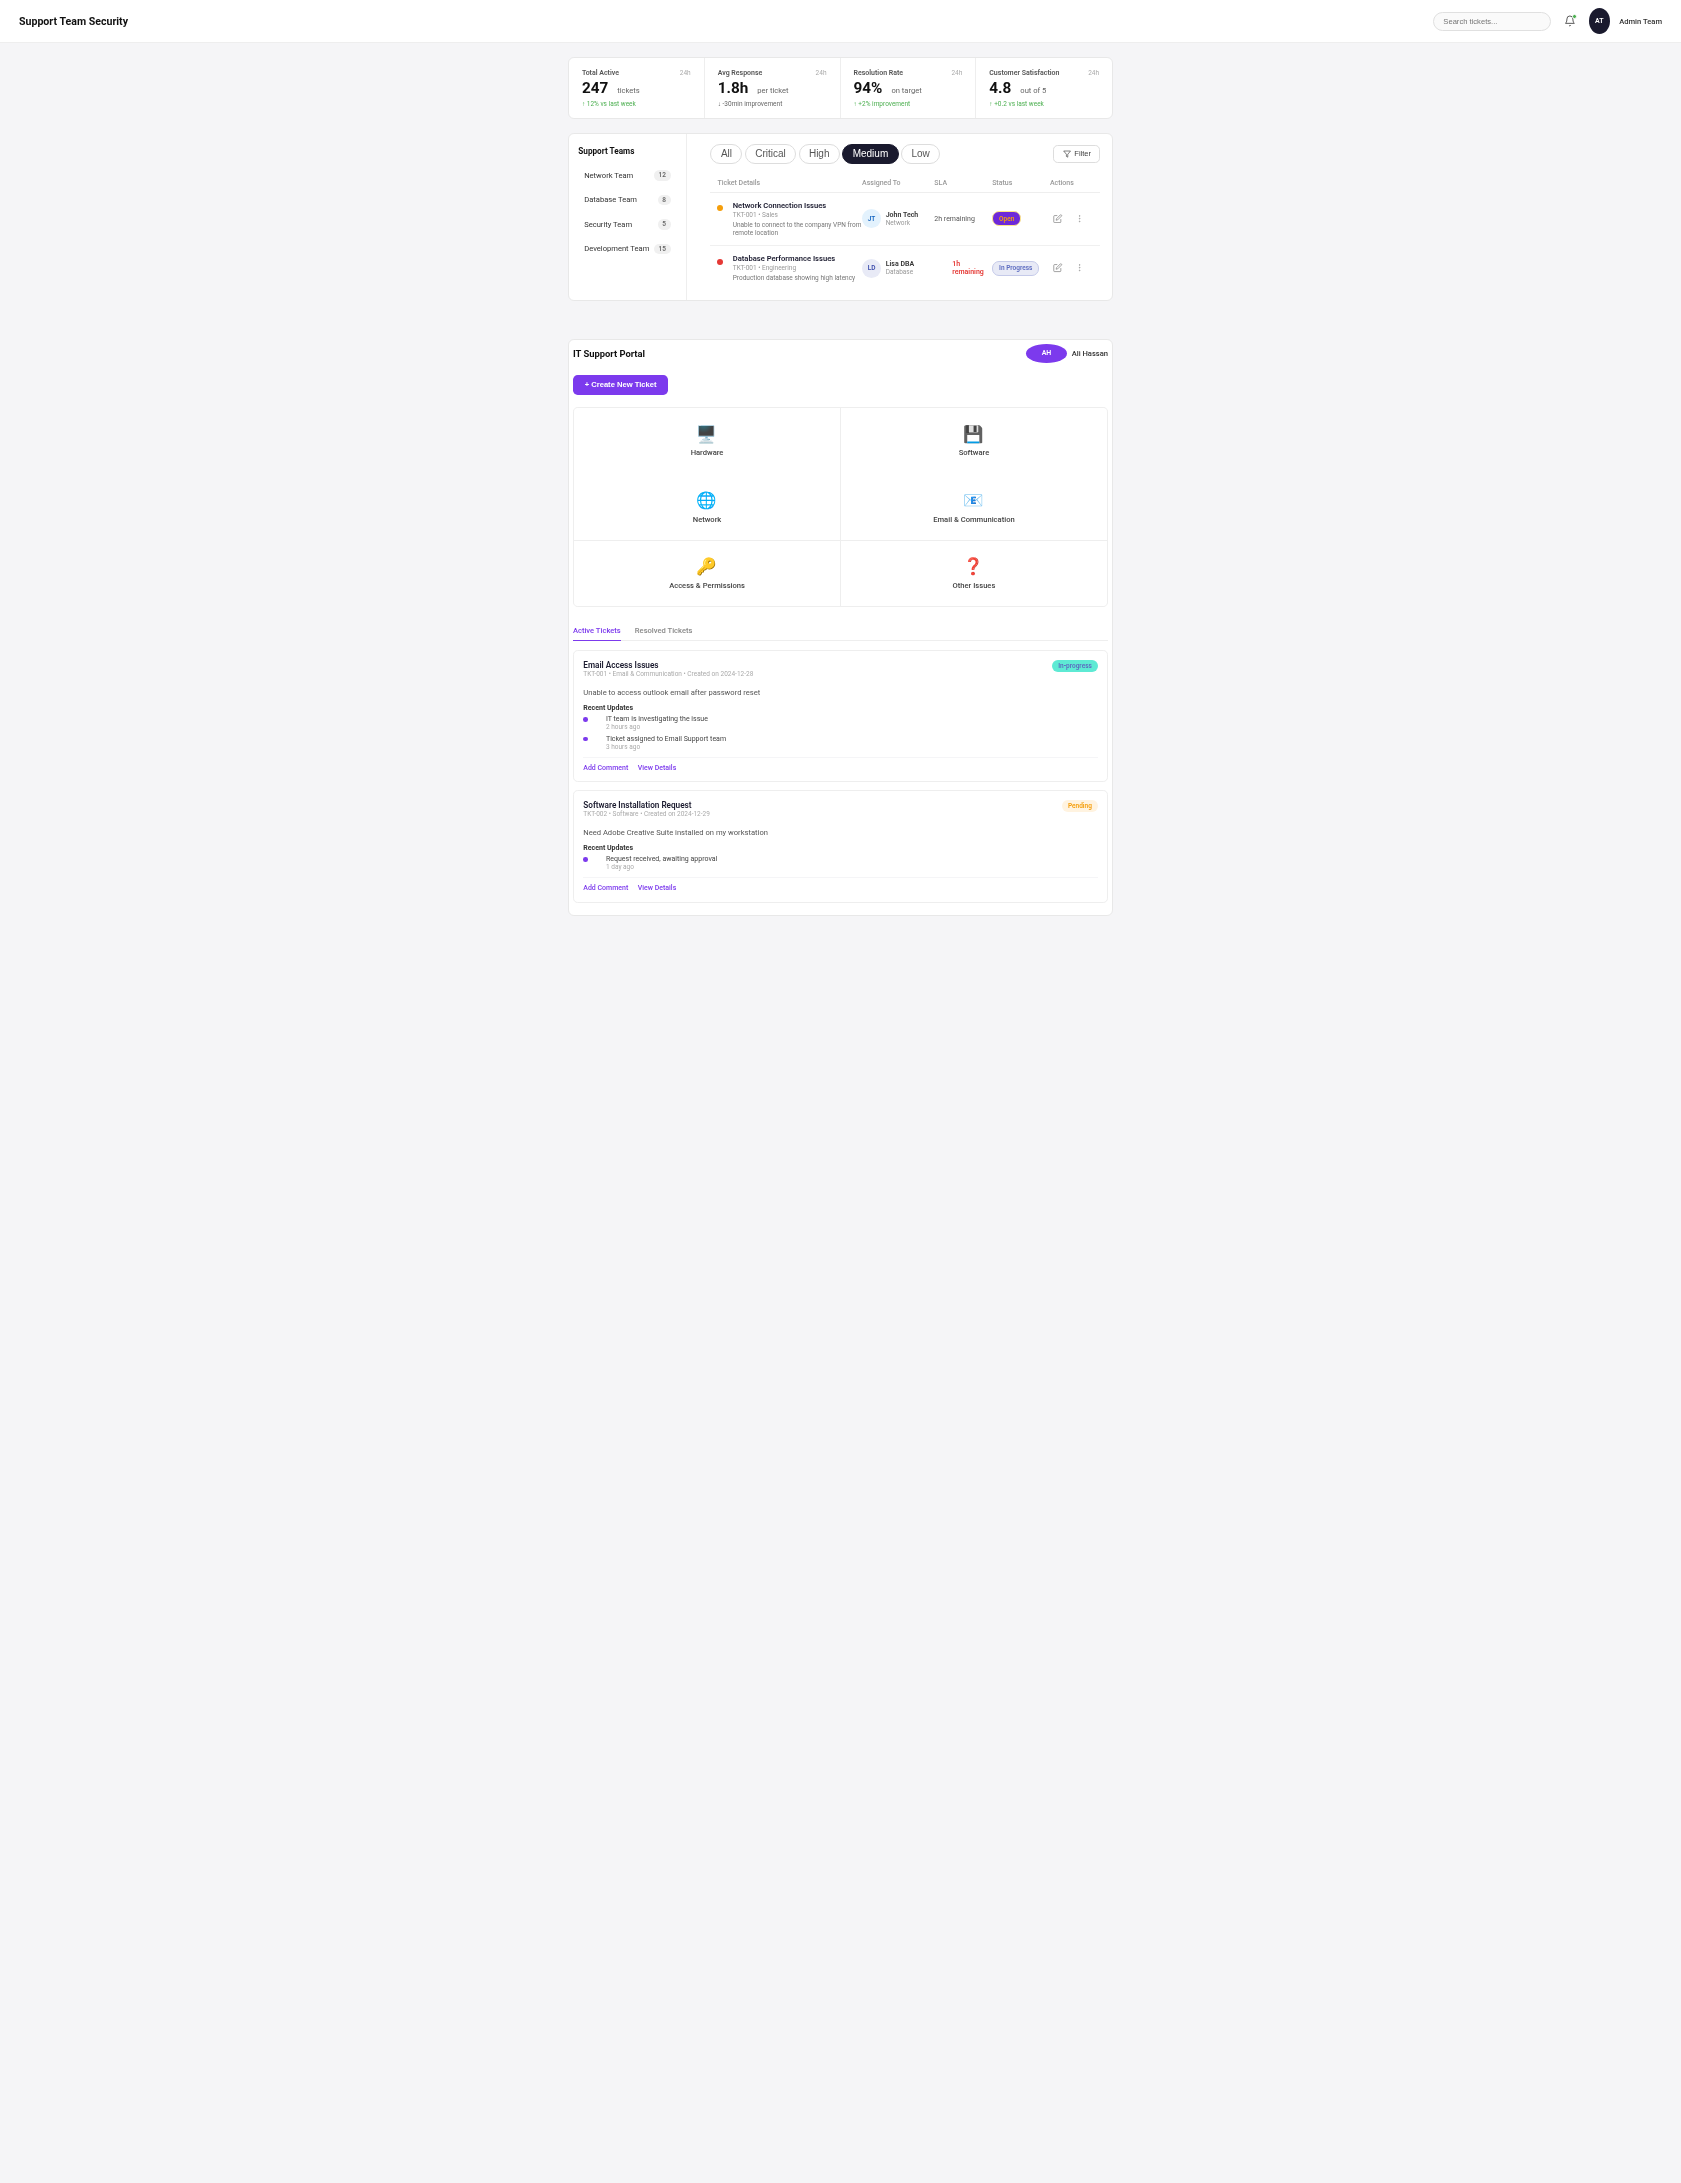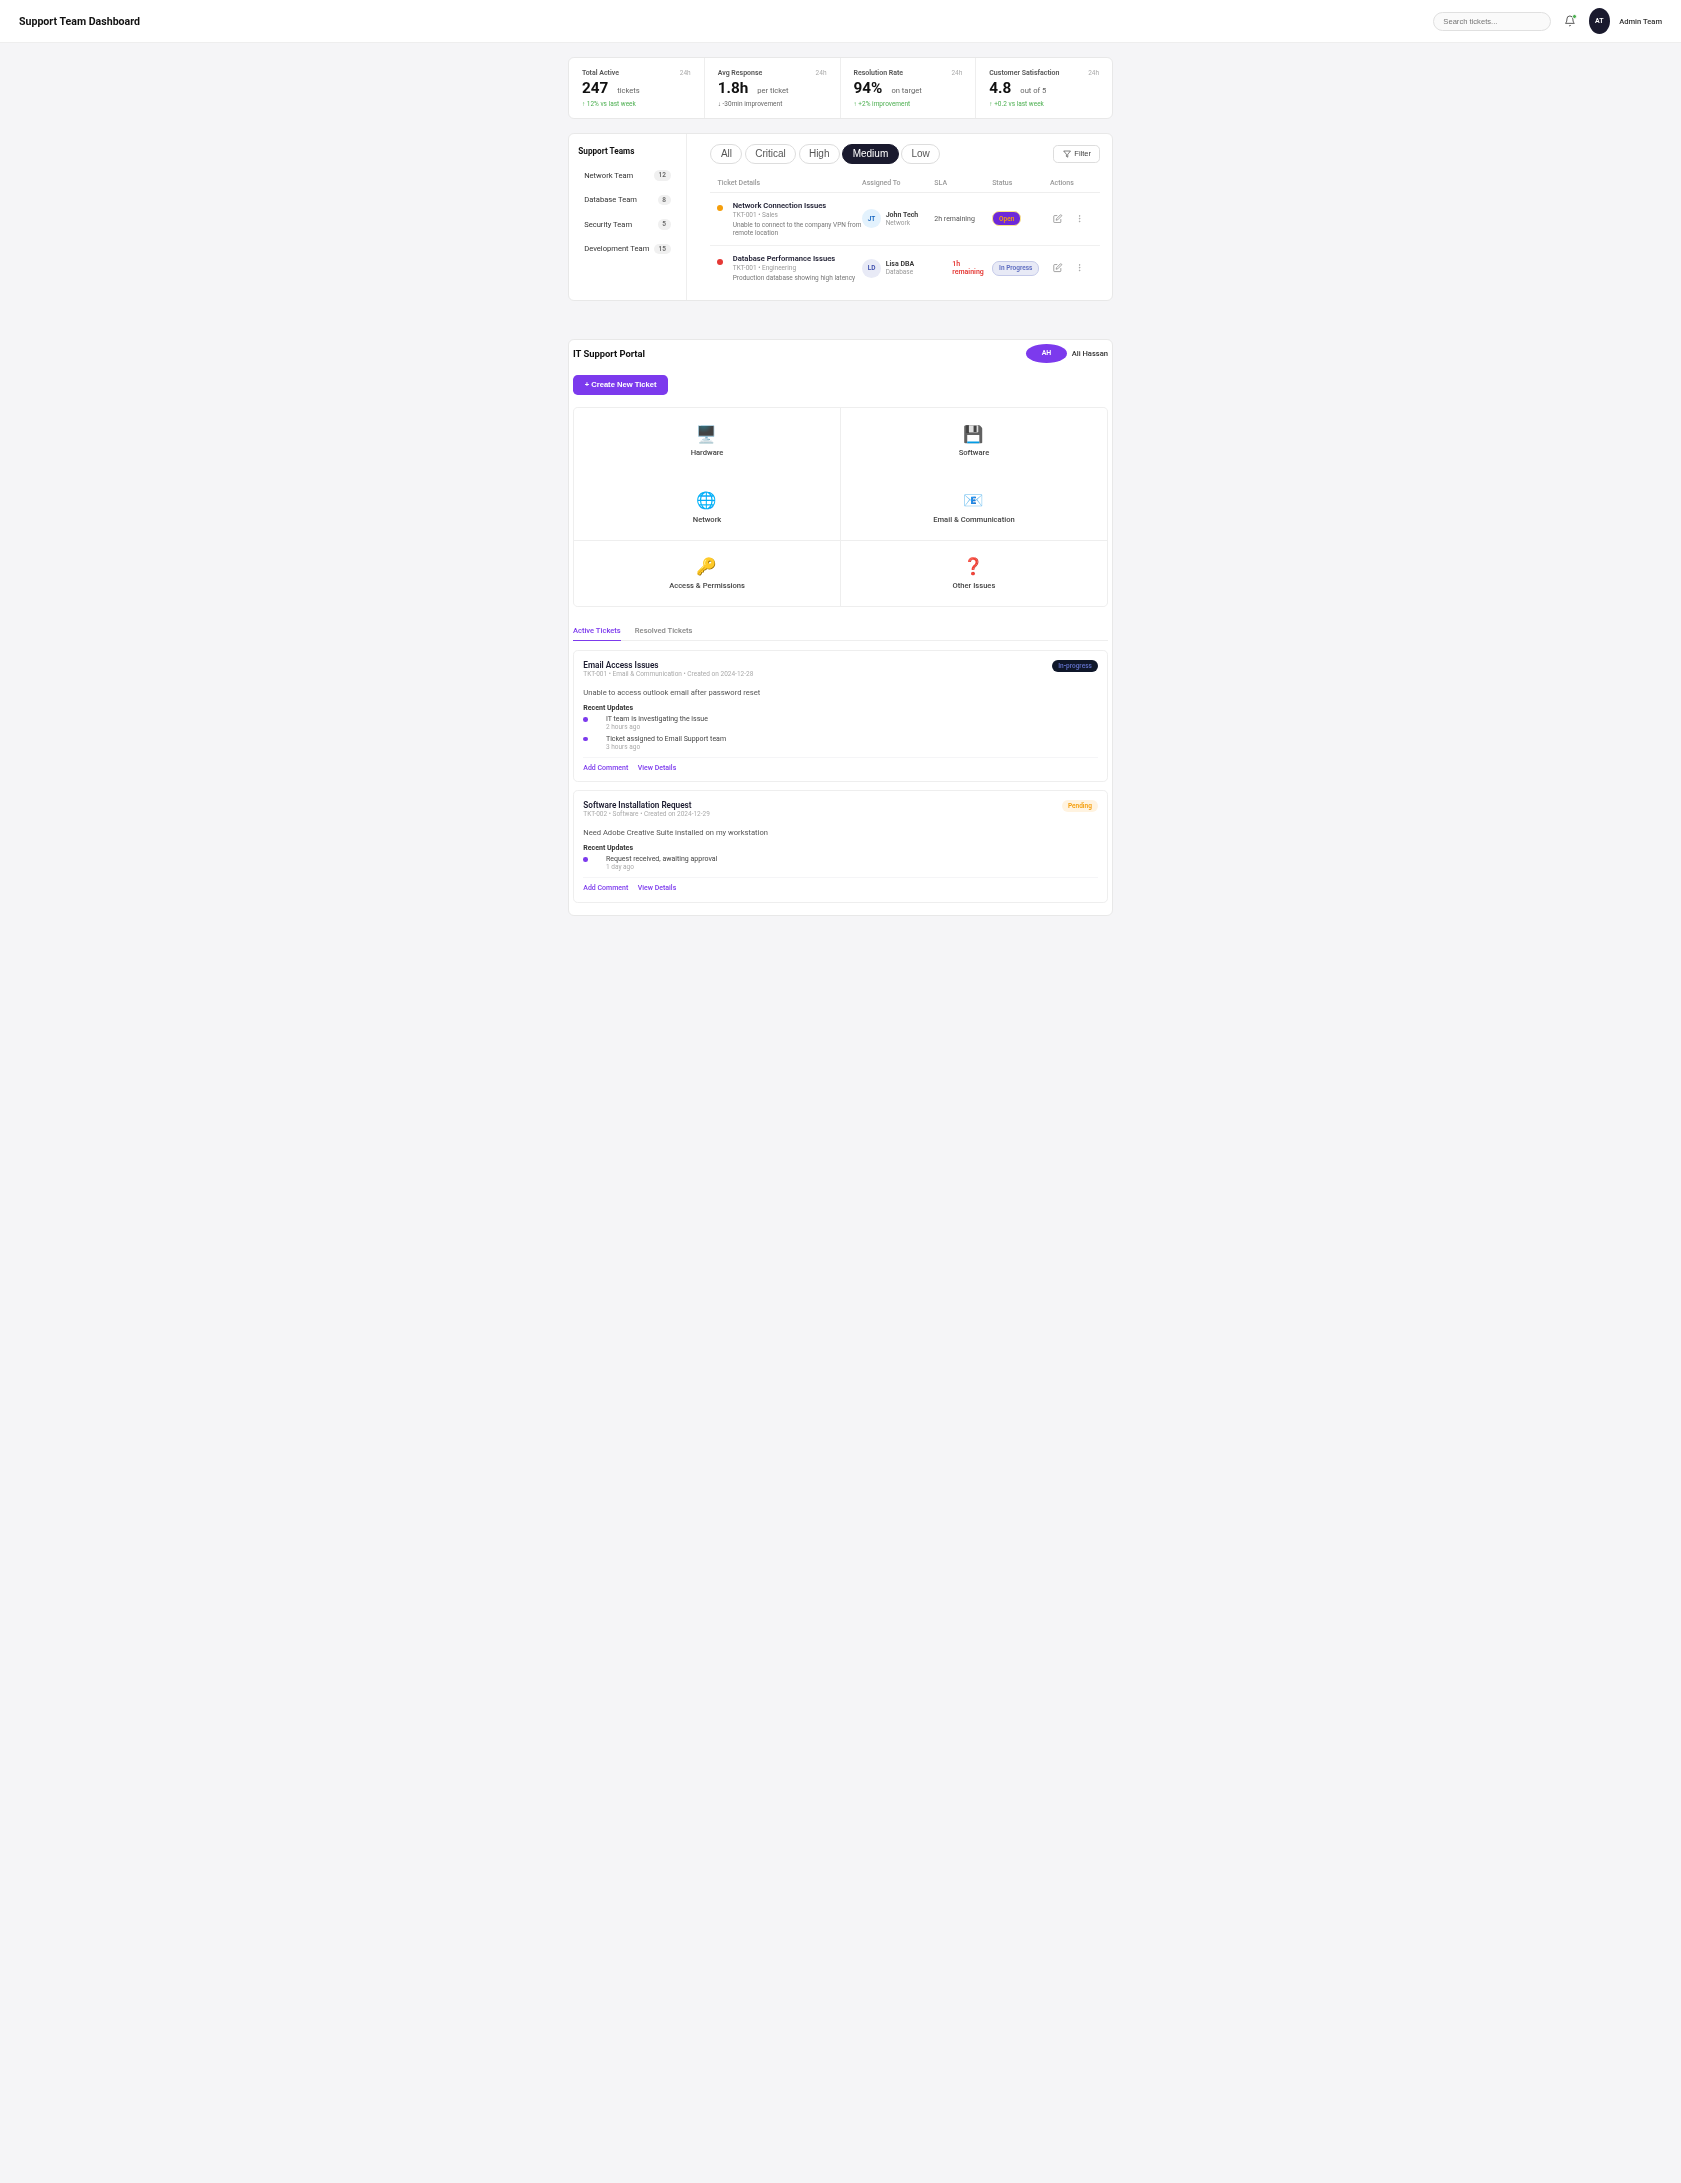--- a/index.html
+++ b/index.html
@@ -459,21 +459,21 @@
       color: #555;
       margin-bottom: 7px;
     }
     .ticket-card-status {
       display: inline-block;
       padding: 1.8px 5.9px;
       border-radius: 5.9px;
       font-size: 6.5px;
       font-weight: 600;
     }
-    .status-inprogress-badge { background: #0f172a; color: #5c6bc0; }
+    .status-inprogress-badge { background: #5eead4; color: #5c6bc0; }
     .status-pending-badge { background: #fff3e0; color: #f59e0b; }
     .recent-updates-title {
       font-size: 7px;
       font-weight: 700;
       color: #333;
       margin-bottom: 3.5px;
     }
     .update-item {
       display: flex;
       align-items: flex-start;
@@ -506,21 +506,21 @@
       font-size: 7px;
       color: #7c3aed;
       cursor: pointer;
       font-weight: 500;
     }
   </style>
 </head>
 <body>
 
 <nav class="top-nav">
-  <span class="top-nav-title">Support Team Dashboard</span>
+  <span class="top-nav-title">Support Team Security</span>
   <div class="top-nav-right">
     <input class="search-box" type="text" placeholder="Search tickets..." style="">
     <div class="notif-icon">
       <svg width="11.8" height="11.8" viewBox="0 0 24 24" fill="none" stroke="#555" stroke-width="2">
         <path d="M18 8A6 6 0 0 0 6 8c0 7-3 9-3 9h18s-3-2-3-9"></path>
         <path d="M13.73 21a2 2 0 0 1-3.46 0"></path>
       </svg>
       <span class="notif-dot"></span>
     </div>
     <div class="avatar-circle">AT</div>

